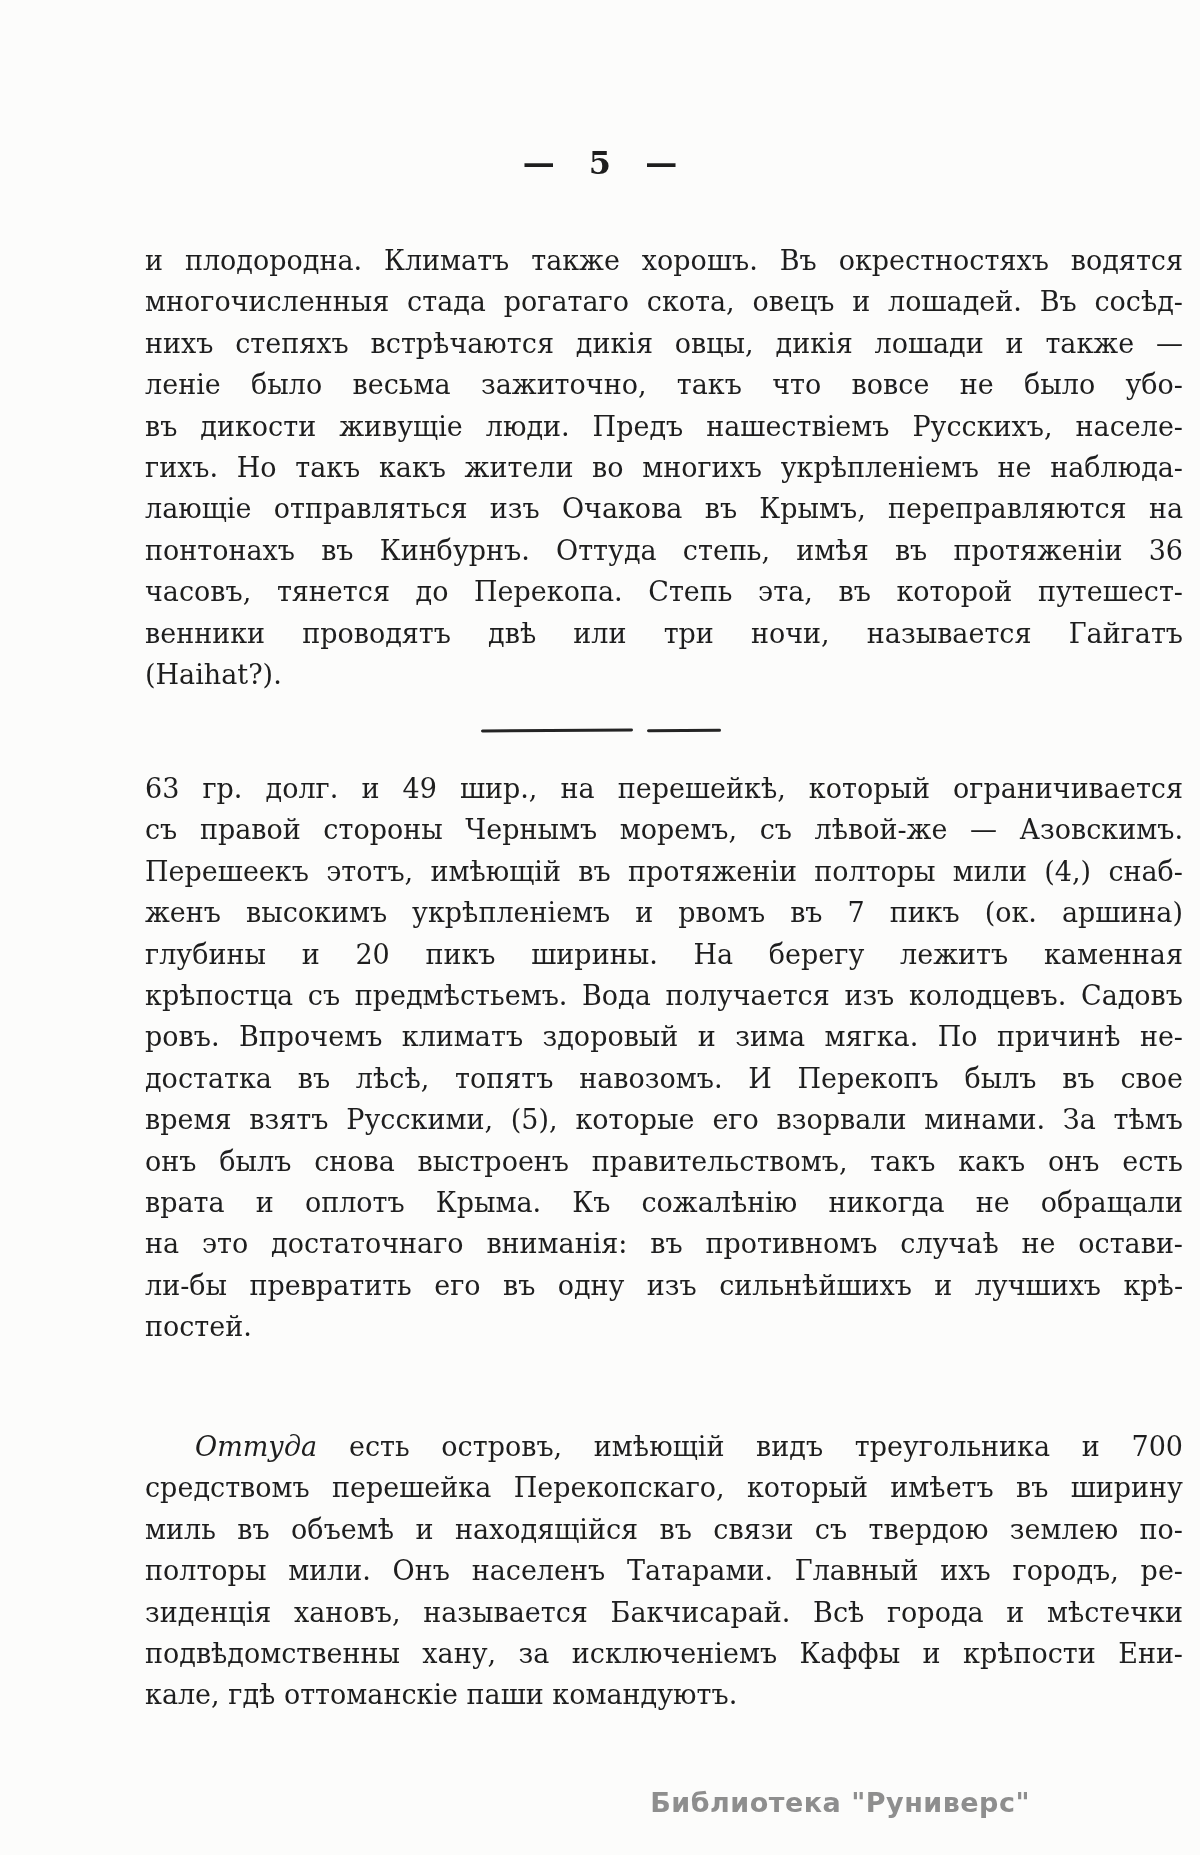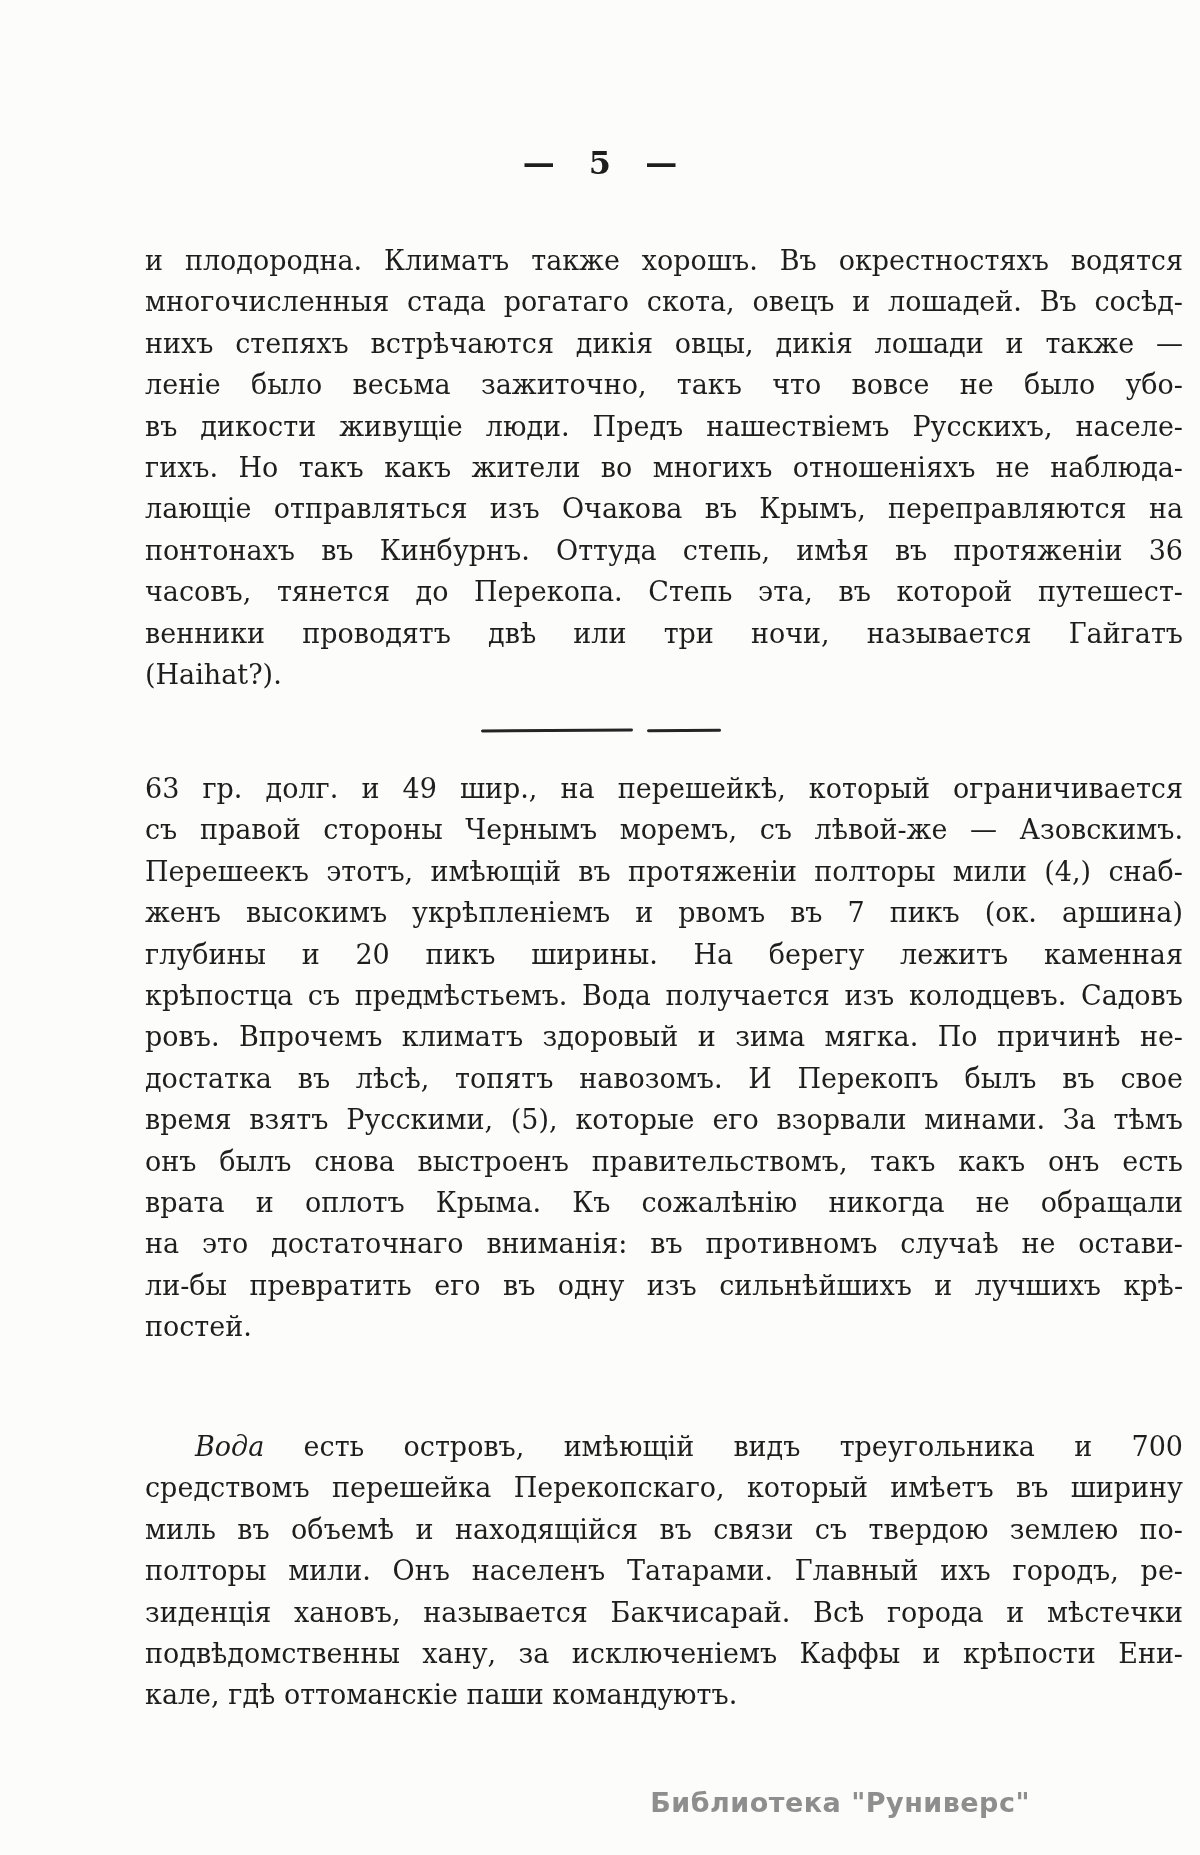--- a/index.html
+++ b/index.html
@@ -83,21 +83,21 @@
     <span class="header-page-number">5</span>
     <span class="header-dash">—</span>
   </div>
 
   <div class="text-block para-1">
       <div class="tline"><span>и плодородна. Климатъ также хорошъ. Въ окрестностяхъ водятся</span></div>
       <div class="tline"><span>многочисленныя стада рогатаго скота, овецъ и лошадей. Въ сосѣд-</span></div>
       <div class="tline"><span>нихъ степяхъ встрѣчаются дикія овцы, дикія лошади и также —</span></div>
       <div class="tline"><span>леніе было весьма зажиточно, такъ что вовсе не было убо-</span></div>
       <div class="tline"><span>въ дикости живущіе люди. Предъ нашествіемъ Русскихъ, населе-</span></div>
-      <div class="tline"><span>гихъ. Но такъ какъ жители во многихъ отношеніяхъ не наблюда-</span></div>
+      <div class="tline"><span>гихъ. Но такъ какъ жители во многихъ укрѣпленіемъ не наблюда-</span></div>
       <div class="tline"><span>лающіе отправляться изъ Очакова въ Крымъ, переправляются на</span></div>
       <div class="tline"><span>понтонахъ въ Кинбурнъ. Оттуда степь, имѣя въ протяженіи 36</span></div>
       <div class="tline"><span>часовъ, тянется до Перекопа. Степь эта, въ которой путешест-</span></div>
       <div class="tline"><span>венники проводятъ двѣ или три ночи, называется Гайгатъ</span></div>
       <div class="tline lastline"><span>(Haihat?).</span></div>
     </div>
 
   <div class="divider">
     <span class="seg seg-left"></span>
     <span class="seg seg-right"></span>
@@ -114,21 +114,21 @@
       <div class="tline"><span>достатка въ лѣсѣ, топятъ навозомъ. И Перекопъ былъ въ свое</span></div>
       <div class="tline"><span>время взятъ Русскими, (5), которые его взорвали минами. За тѣмъ</span></div>
       <div class="tline"><span>онъ былъ снова выстроенъ правительствомъ, такъ какъ онъ есть</span></div>
       <div class="tline"><span>врата и оплотъ Крыма. Къ сожалѣнію никогда не обращали</span></div>
       <div class="tline"><span>на это достаточнаго вниманія: въ противномъ случаѣ не остави-</span></div>
       <div class="tline"><span>ли-бы превратить его въ одну изъ сильнѣйшихъ и лучшихъ крѣ-</span></div>
       <div class="tline lastline"><span>постей.</span></div>
     </div>
 
   <div class="text-block para-3">
-      <div class="tline indent"><span class="ital">Вода</span><span> есть островъ, имѣющій видъ треугольника и 700</span></div>
+      <div class="tline indent"><span class="ital">Оттуда</span><span> есть островъ, имѣющій видъ треугольника и 700</span></div>
       <div class="tline"><span>средствомъ перешейка Перекопскаго, который имѣетъ въ ширину</span></div>
       <div class="tline"><span>миль въ объемѣ и находящійся въ связи съ твердою землею по-</span></div>
       <div class="tline"><span>полторы мили. Онъ населенъ Татарами. Главный ихъ городъ, ре-</span></div>
       <div class="tline"><span>зиденція хановъ, называется Бакчисарай. Всѣ города и мѣстечки</span></div>
       <div class="tline"><span>подвѣдомственны хану, за исключеніемъ Каффы и крѣпости Ени-</span></div>
       <div class="tline lastline"><span>кале, гдѣ оттоманскіе паши командуютъ.</span></div>
     </div>
 
   <div class="watermark">Библиотека "Руниверс"</div>
 

